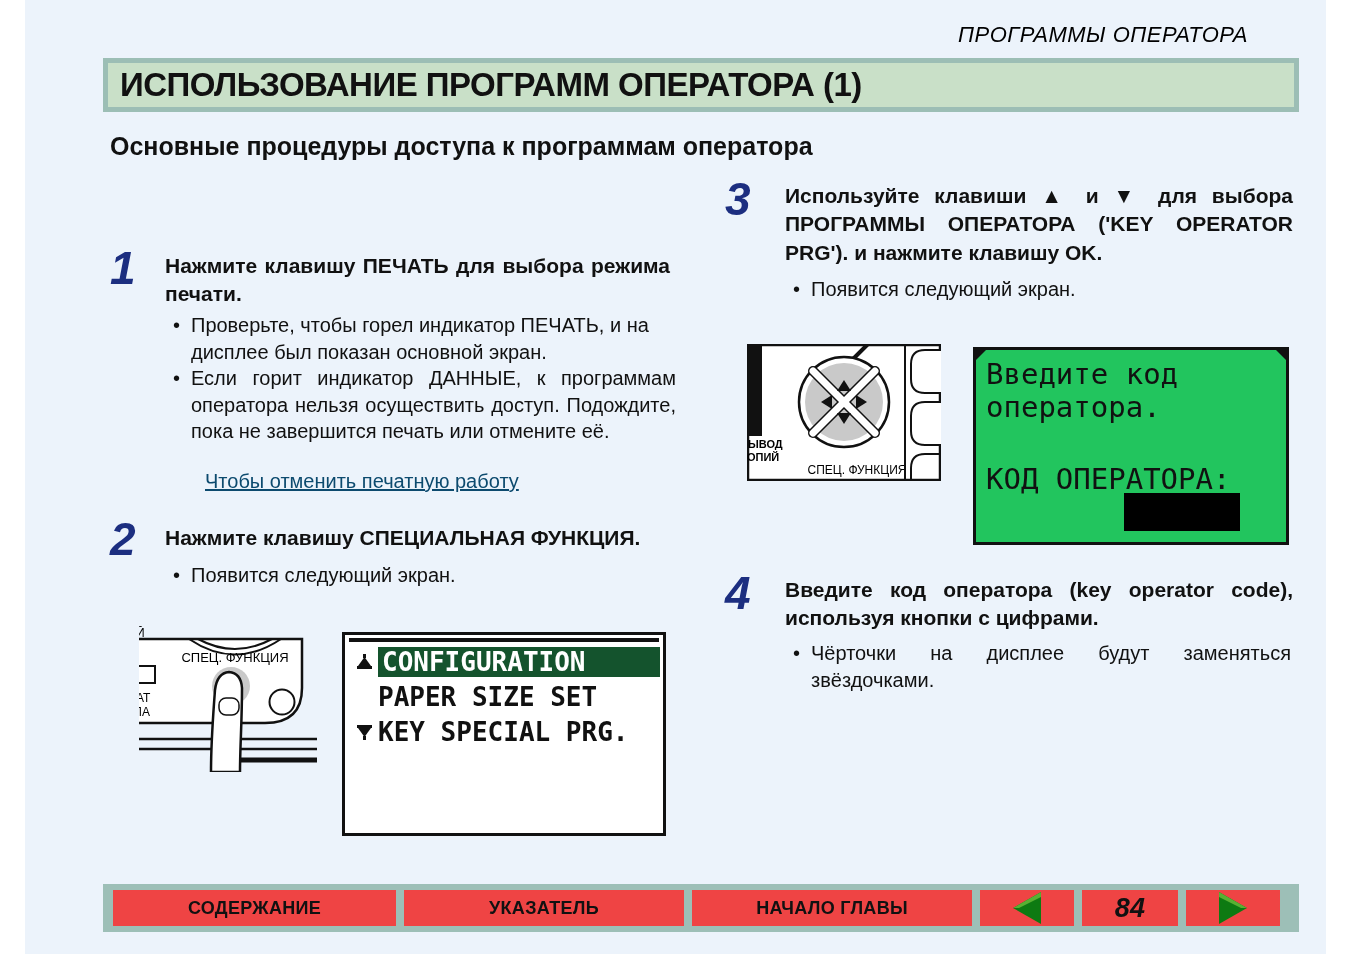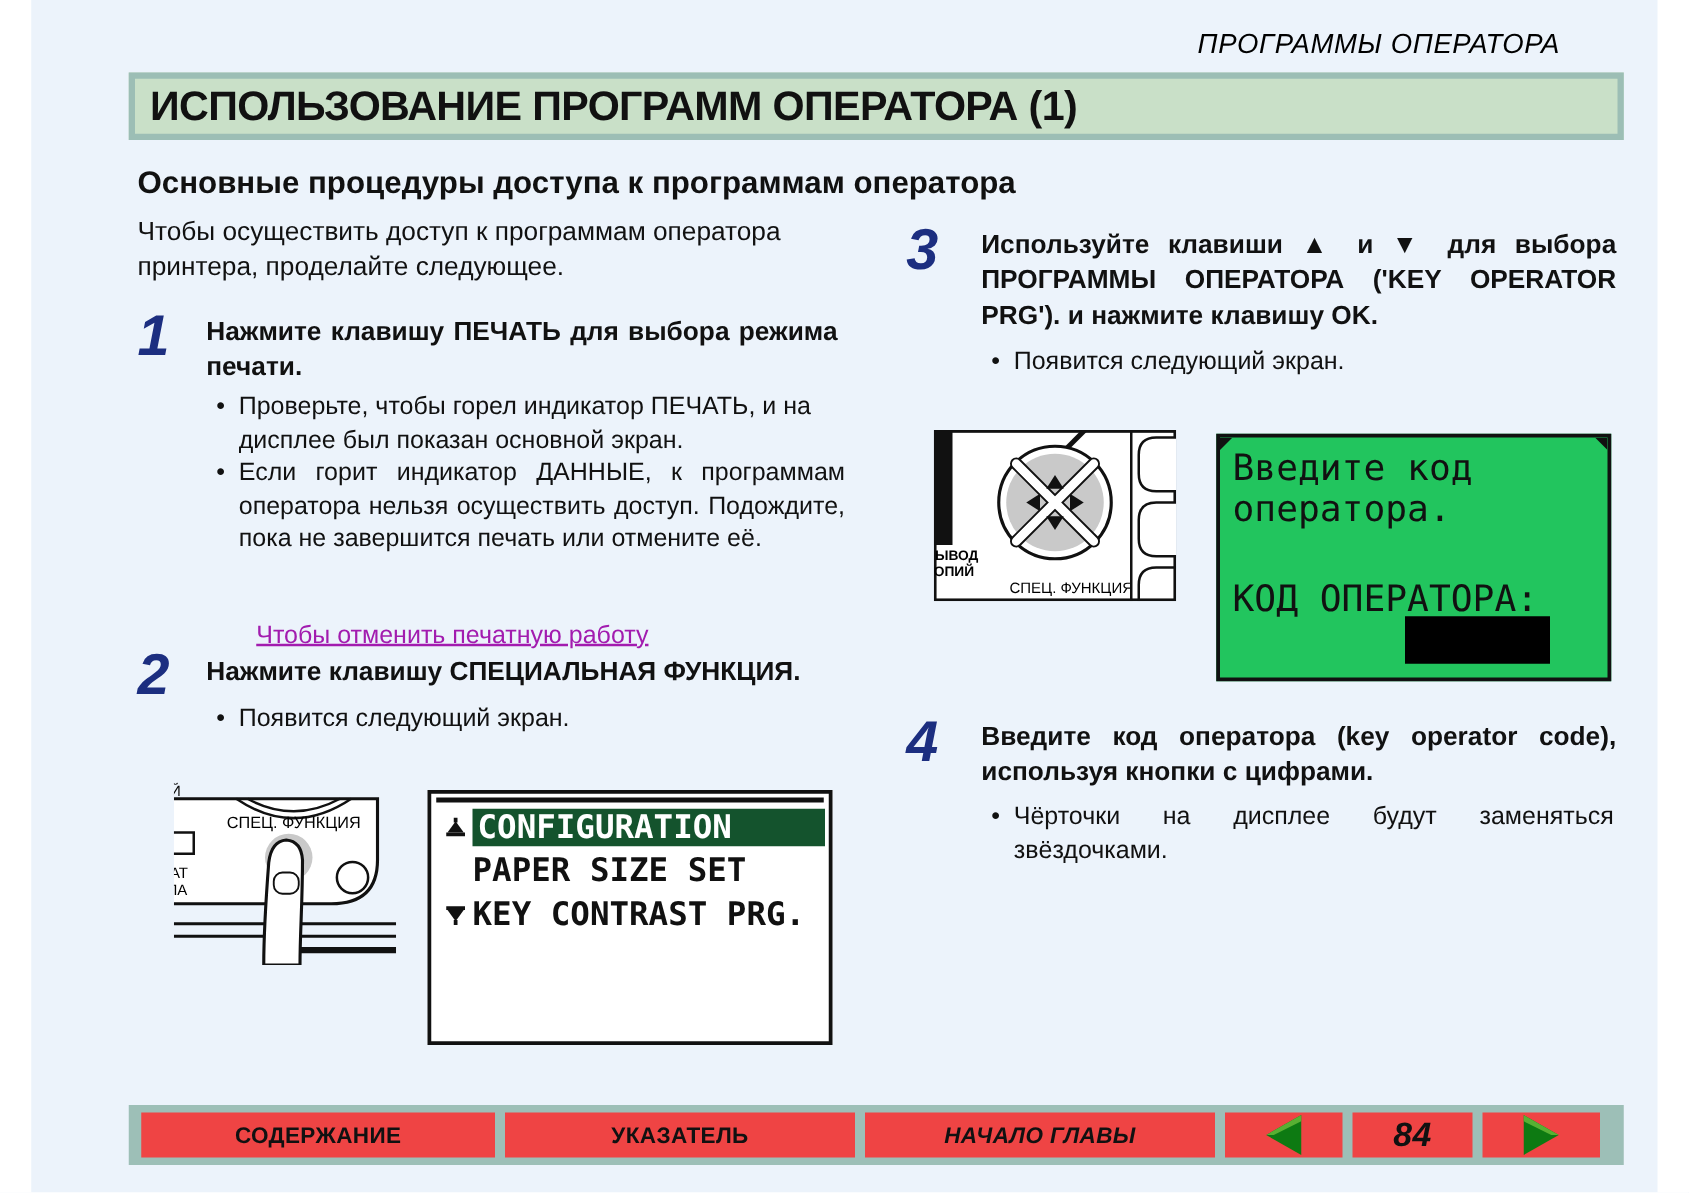--- a/index.html
+++ b/index.html
@@ -15,21 +15,21 @@
 
   .sect-heading{position:absolute;left:85px;top:132px;font-size:25px;font-weight:bold;}
   .intro{position:absolute;left:85px;top:172px;width:578px;font-size:21px;line-height:1.32;}
 
   .step-num{position:absolute;font-size:46px;font-weight:bold;font-style:italic;color:#1c2e80;line-height:1;}
   .step-title{position:absolute;font-size:21px;font-weight:bold;line-height:1.35;text-align:justify;}
   .bullets{position:absolute;font-size:20px;line-height:1.33;}
   .bullet{position:relative;padding-left:20px;}
   .bullet::before{content:"•";position:absolute;left:2px;top:0;}
   .bullet.just{text-align:justify;}
-  .green-link{position:absolute;font-size:20px;color:#a21caf;text-decoration:underline;cursor:pointer;margin-top:27px;}
+  .green-link{position:absolute;font-size:20px;color:#0c4a6e;text-decoration:underline;cursor:pointer;}
 
   
   .lcd1{position:absolute;left:317px;top:632px;width:318px;height:198px;background:#fff;border:3px solid #111;
         font-family:"DejaVu Sans Mono", monospace;font-weight:bold;color:#111;}
   .lcd1-title{font-size:26px;text-align:center;letter-spacing:2px;padding-top:5px;white-space:nowrap;}
   .lcd1-rule{height:0;border-top:4px solid #111;margin:3px 4px 2px 4px;}
   .lcd1-row{display:flex;align-items:center;height:35px;padding-left:5px;}
   .lcd1-gutter{width:28px;display:flex;align-items:center;justify-content:center;}
   .lcd1-item{font-size:26px;white-space:nowrap;letter-spacing:0;}
   .lcd1-item.selected{background:#14532d;color:#fff;flex:1;margin-right:3px;padding-left:4px;}
@@ -45,37 +45,36 @@
   .lcd2-label{font-size:29px;padding-left:10px;margin-top:38px;white-space:nowrap;}
   .lcd2-field{position:absolute;left:148px;top:143px;width:116px;height:38px;background:#000;}
 
   .illus{position:absolute;overflow:hidden;}
 
   
   .footer{position:absolute;left:78px;top:884px;width:1196px;height:48px;background:#9dbfb7;
           display:flex;align-items:center;padding-left:10px;box-sizing:border-box;gap:8px;}
   .fbtn{background:#ef4444;height:36px;display:flex;align-items:center;justify-content:center;
         font-size:18px;font-weight:bold;letter-spacing:.3px;cursor:pointer;}
-  .fbtn.w1{width:283px;} .fbtn.w2{width:280px;} .fbtn.w3{width:280px;font-style:italic;}
+  .fbtn.w1{width:283px;} .fbtn.w2{width:280px;} .fbtn.w3{width:280px;}
   .fbtn.arrow{width:94px;} .fbtn.pagenum{width:96px;font-size:27px;font-style:italic;}
 </style>
 </head>
 <body>
 
 <div class="screen">
   <div class="page">
 
     <div class="eyebrow">ПРОГРАММЫ ОПЕРАТОРА</div>
 
     <div class="titlebar">
       <span>ИСПОЛЬЗОВАНИЕ ПРОГРАММ ОПЕРАТОРА (1)</span>
     </div>
 
     <div class="sect-heading">Основные процедуры доступа к программам оператора</div>
-    <div class="intro">Чтобы осуществить доступ к программам оператора принтера, проделайте следующее.</div>
 
     <div class="step-num" style="left:85px;top:245px;">1</div>
     <div class="step-title" style="left:140px;top:252px;width:505px;">Нажмите клавишу ПЕЧАТЬ для выбора режима печати.</div>
     <div class="bullets" style="left:146px;top:312px;width:505px;">
       <div class="bullet">Проверьте, чтобы горел индикатор ПЕЧАТЬ, и на дисплее был показан основной экран.</div>
       <div class="bullet just">Если горит индикатор ДАННЫЕ, к программам оператора нельзя осуществить доступ. Подождите, пока не завершится печать или отмените её.</div>
     </div>
     <div class="green-link" style="left:180px;top:470px;">Чтобы отменить печатную работу</div>
 
     <div class="step-num" style="left:85px;top:516px;">2</div>
@@ -121,21 +120,21 @@
         <span class="lcd1-item">PAPER SIZE SET</span>
       </div>
       <div class="lcd1-row">
         <span class="lcd1-gutter">
           <svg width="17" height="16" viewBox="0 0 17 16">
               <rect x="1" y="1" width="15" height="3" fill="#111"></rect>
               <polygon points="8.5,13 2,4 15,4" fill="#111"></polygon>
               <rect x="7" y="12" width="3" height="4" fill="#111"></rect>
             </svg>
         </span>
-        <span class="lcd1-item">KEY CONTRAST PRG.</span>
+        <span class="lcd1-item">KEY SPECIAL PRG.</span>
       </div>
     </div>
 
     <div class="step-num" style="left:700px;top:176px;">3</div>
     <div class="step-title" style="left:760px;top:182px;width:508px;">Используйте клавиши ▲ и ▼ для выбора ПРОГРАММЫ ОПЕРАТОРА ('KEY OPERATOR PRG'). и нажмите клавишу OK.</div>
     <div class="bullets" style="left:766px;top:276px;width:505px;">
       <div class="bullet">Появится следующий экран.</div>
     </div>
 
     <div class="illus" style="left:722px;top:344px;width:194px;height:137px;">

